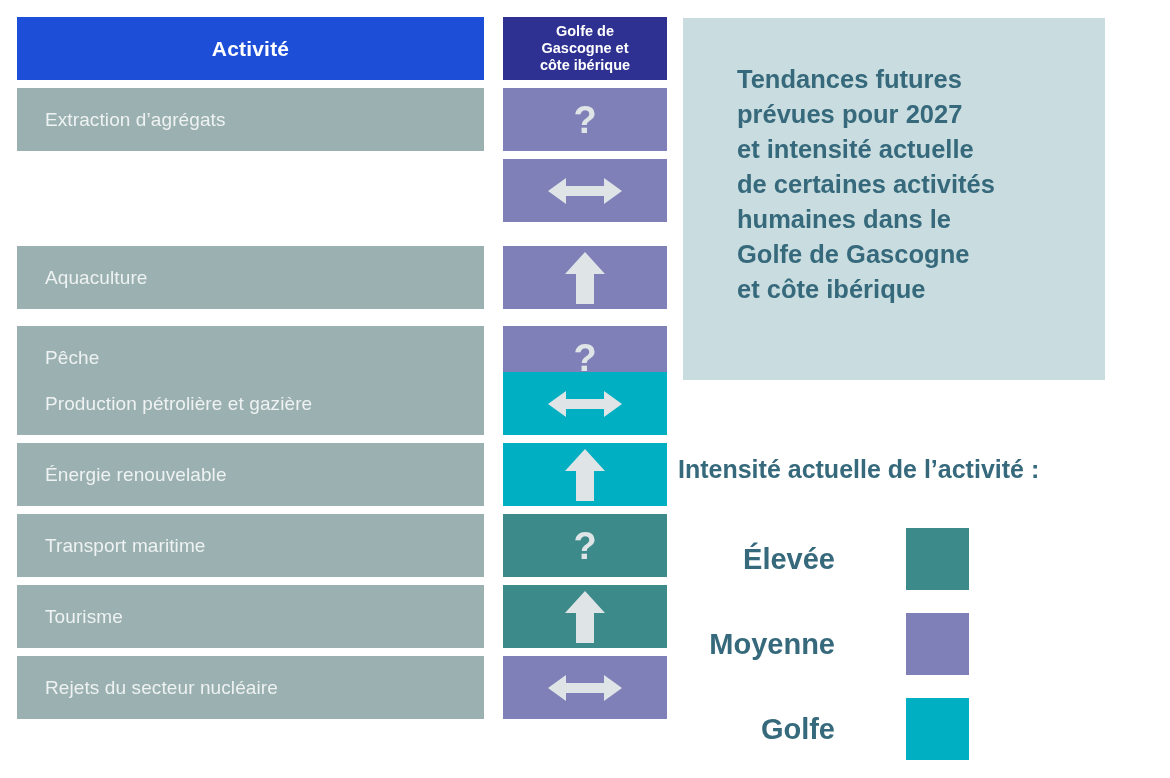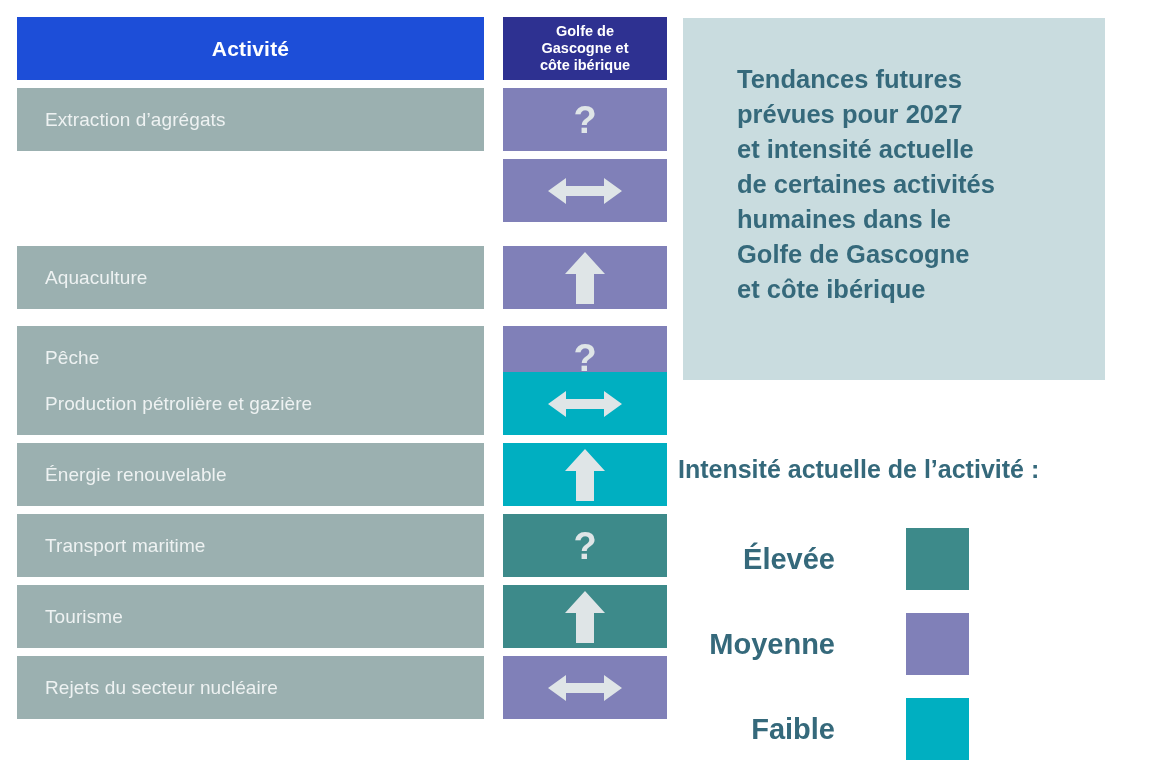--- a/index.html
+++ b/index.html
@@ -281,17 +281,17 @@
   <div id="legend-items">
       <div class="legend-item" style="top: 73px;">
         <span class="legend-label">Élevée</span>
         <span class="legend-swatch" style="background: rgb(61, 138, 138);"></span>
       </div>
       <div class="legend-item" style="top: 158px;">
         <span class="legend-label">Moyenne</span>
         <span class="legend-swatch" style="background: rgb(128, 128, 184);"></span>
       </div>
       <div class="legend-item" style="top: 243px;">
-        <span class="legend-label">Faible</span>
+        <span class="legend-label">Golfe</span>
         <span class="legend-swatch" style="background: rgb(0, 175, 193);"></span>
       </div>
     </div>
 </div>
 
 </body></html>

